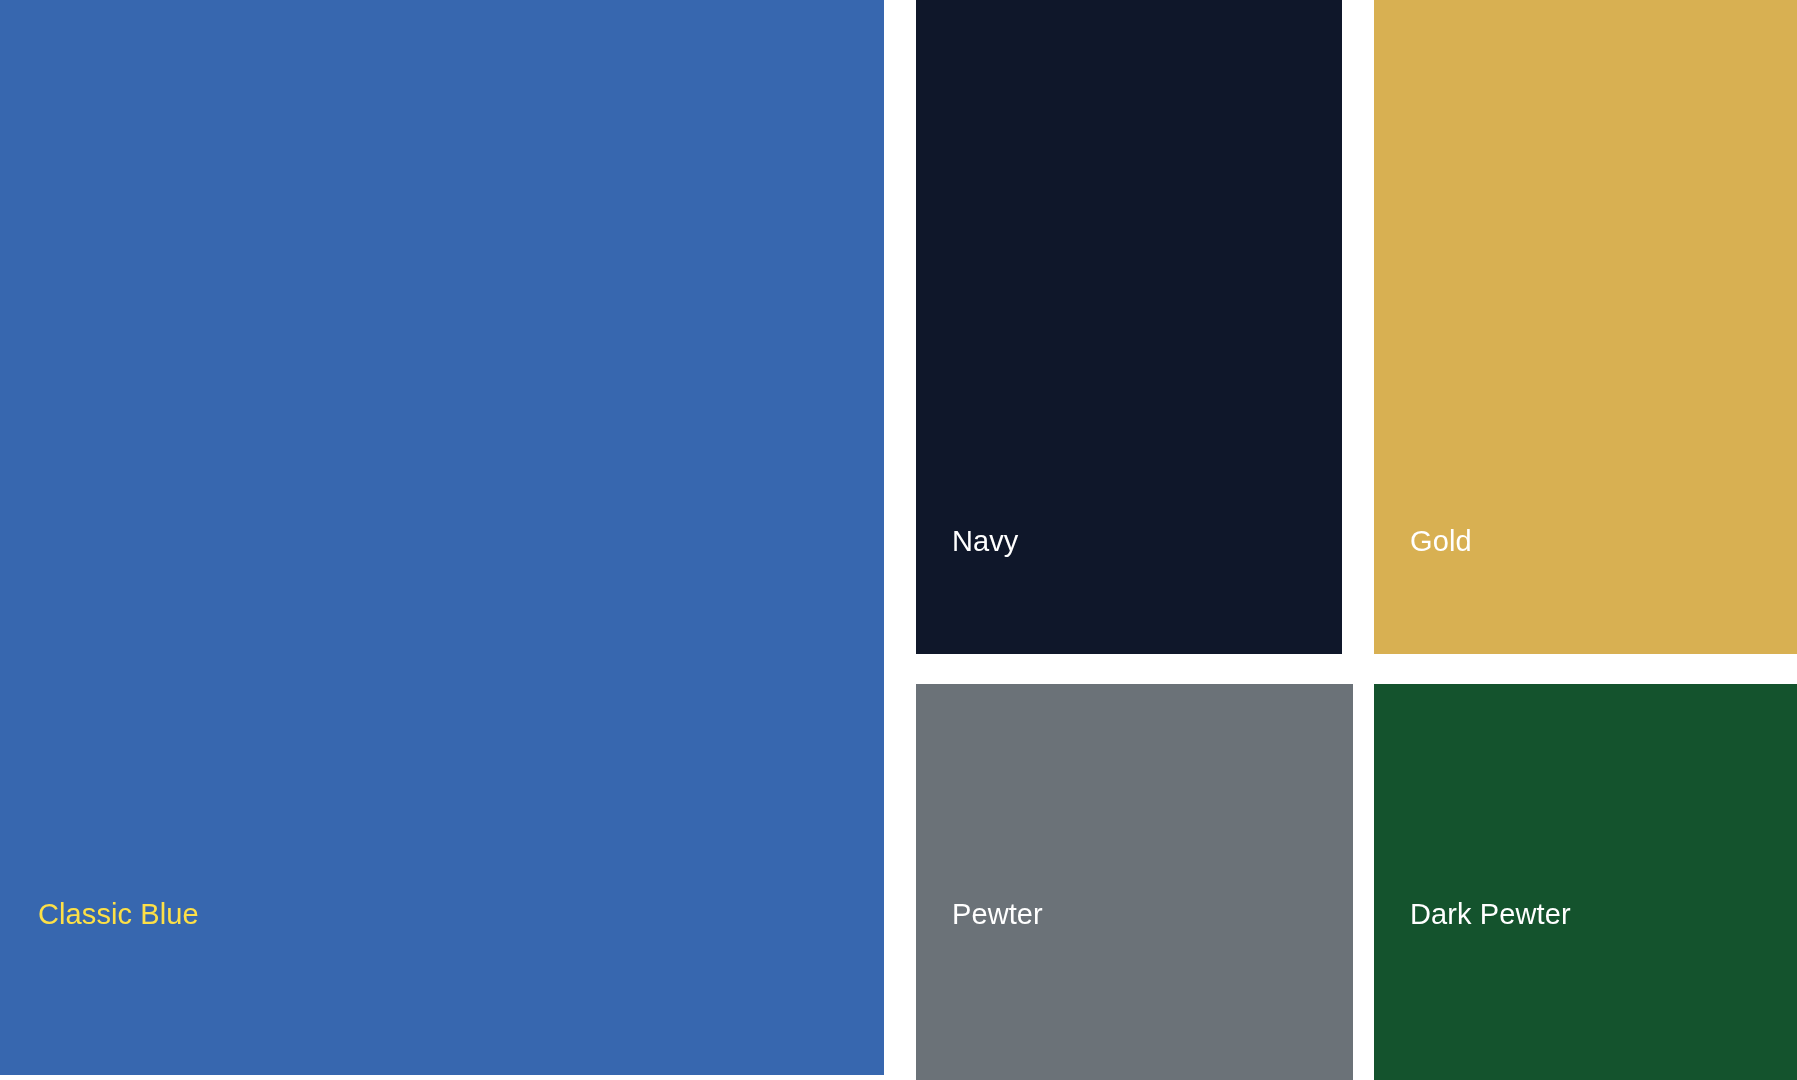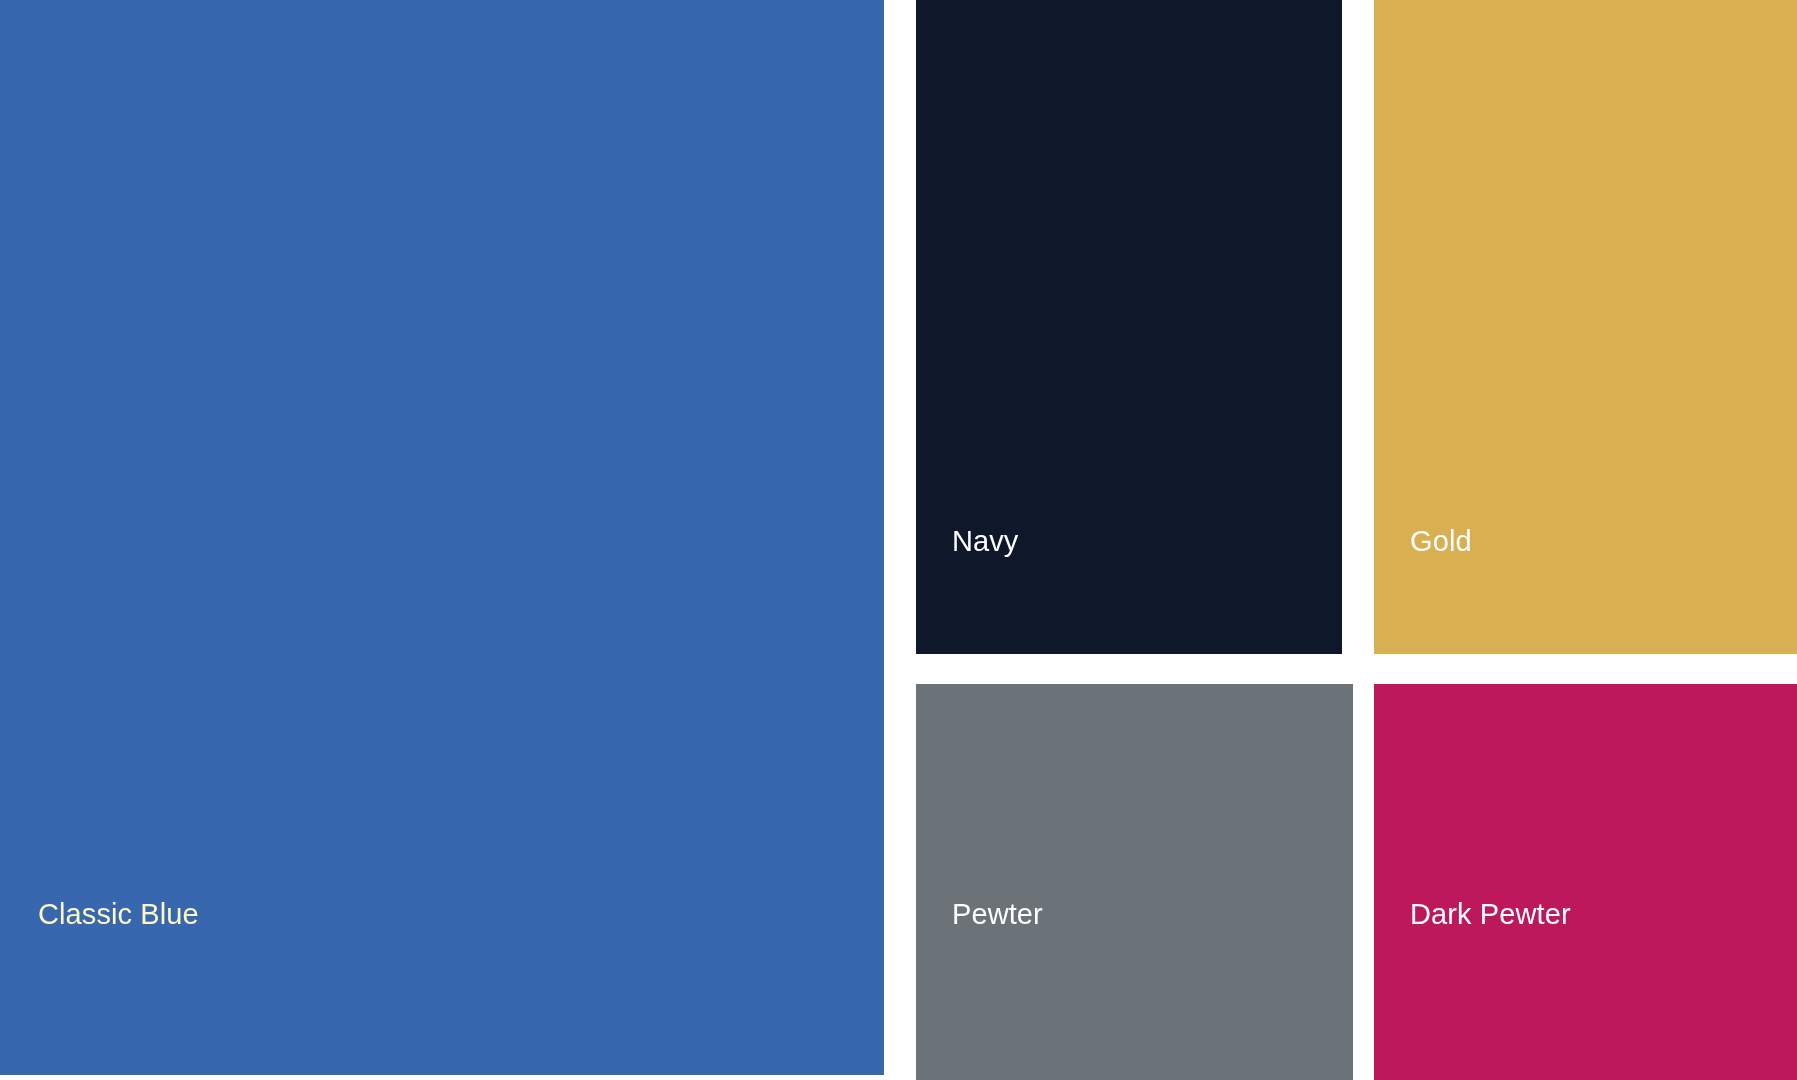--- a/index.html
+++ b/index.html
@@ -93,32 +93,32 @@
   .swatch--dark-pewter .swatch-label {
     bottom: 148px;
   }
 </style>
 </head>
 <body>
 
 <div id="palette-canvas" style="background: rgb(255, 255, 255);">
 
   <div class="swatch swatch--classic-blue" style="background-color: rgb(55, 103, 175);">
-    <span class="swatch-label" style="color: #fef9c3;">Classic Blue</span>
+    <span class="swatch-label" style="color: #fde047;">Classic Blue</span>
   </div>
 
   <div class="swatch swatch--navy" style="background-color: #0f172a;">
     <span class="swatch-label" style="color: rgb(255, 255, 255);">Navy</span>
   </div>
 
   <div class="swatch swatch--gold" style="background-color: rgb(216, 176, 82);">
     <span class="swatch-label" style="color: rgb(255, 255, 255);">Gold</span>
   </div>
 
   <div class="swatch swatch--pewter" style="background-color: rgb(107, 114, 120);">
     <span class="swatch-label" style="color: rgb(255, 255, 255);">Pewter</span>
   </div>
 
-  <div class="swatch swatch--dark-pewter" style="background-color: #be185d;">
+  <div class="swatch swatch--dark-pewter" style="background-color: #14532d;">
     <span class="swatch-label" style="color: rgb(255, 255, 255);">Dark Pewter</span>
   </div>
 
 </div>
 
 </body></html>

